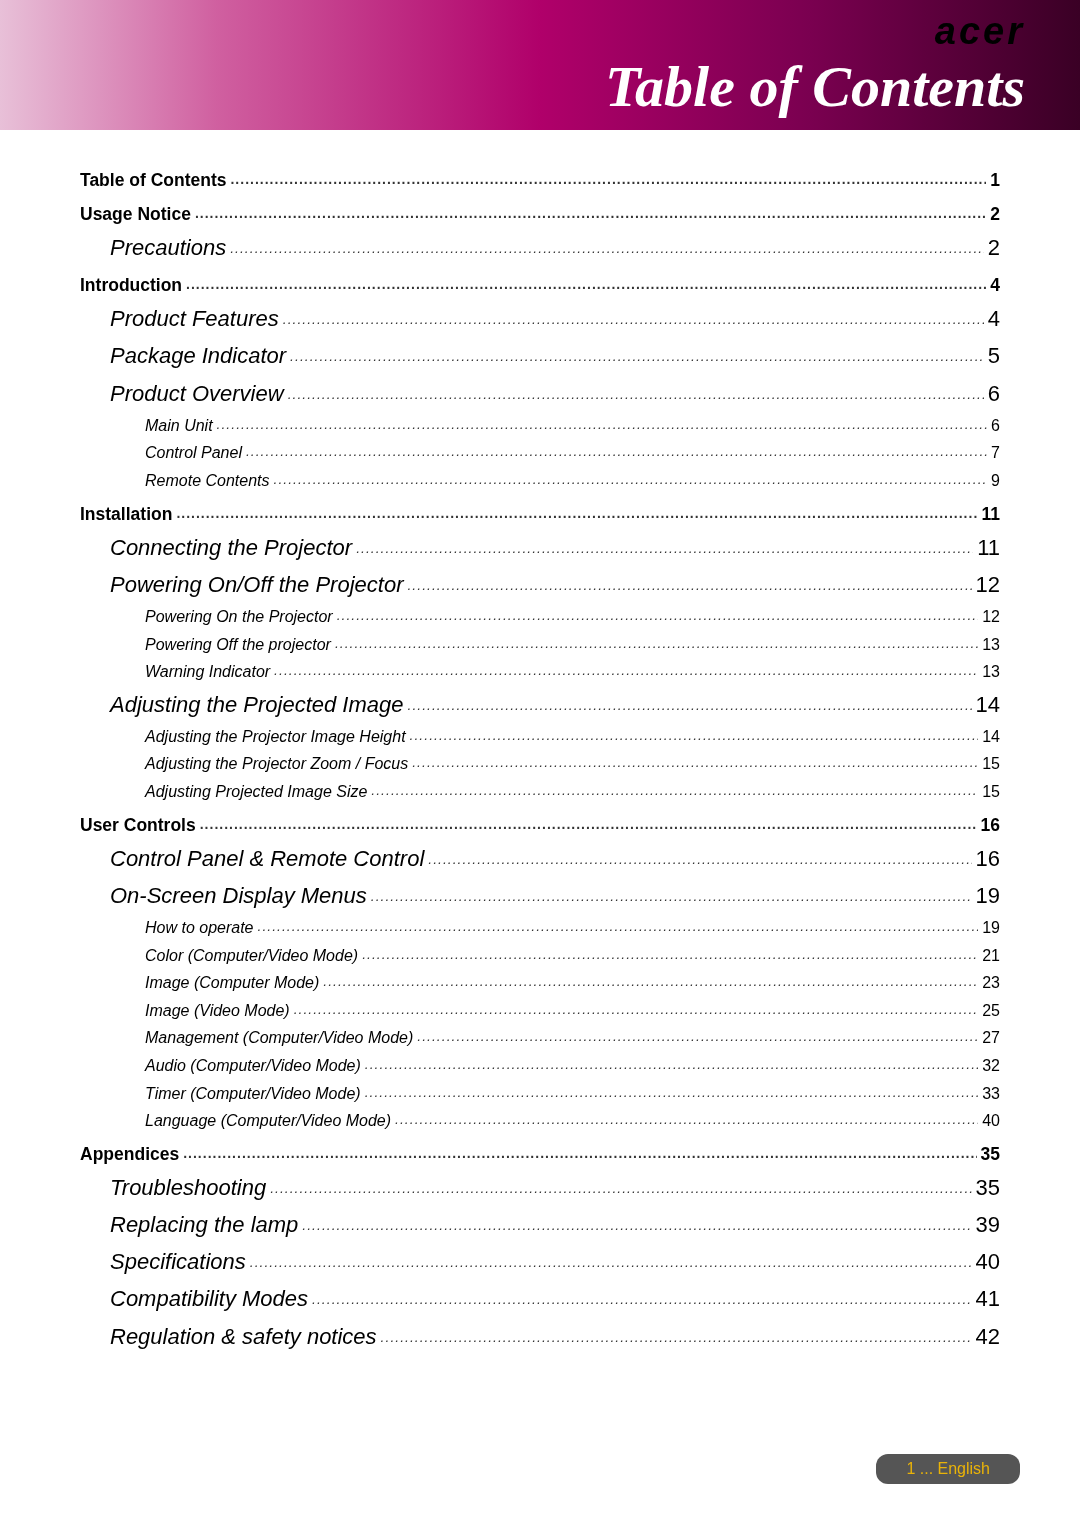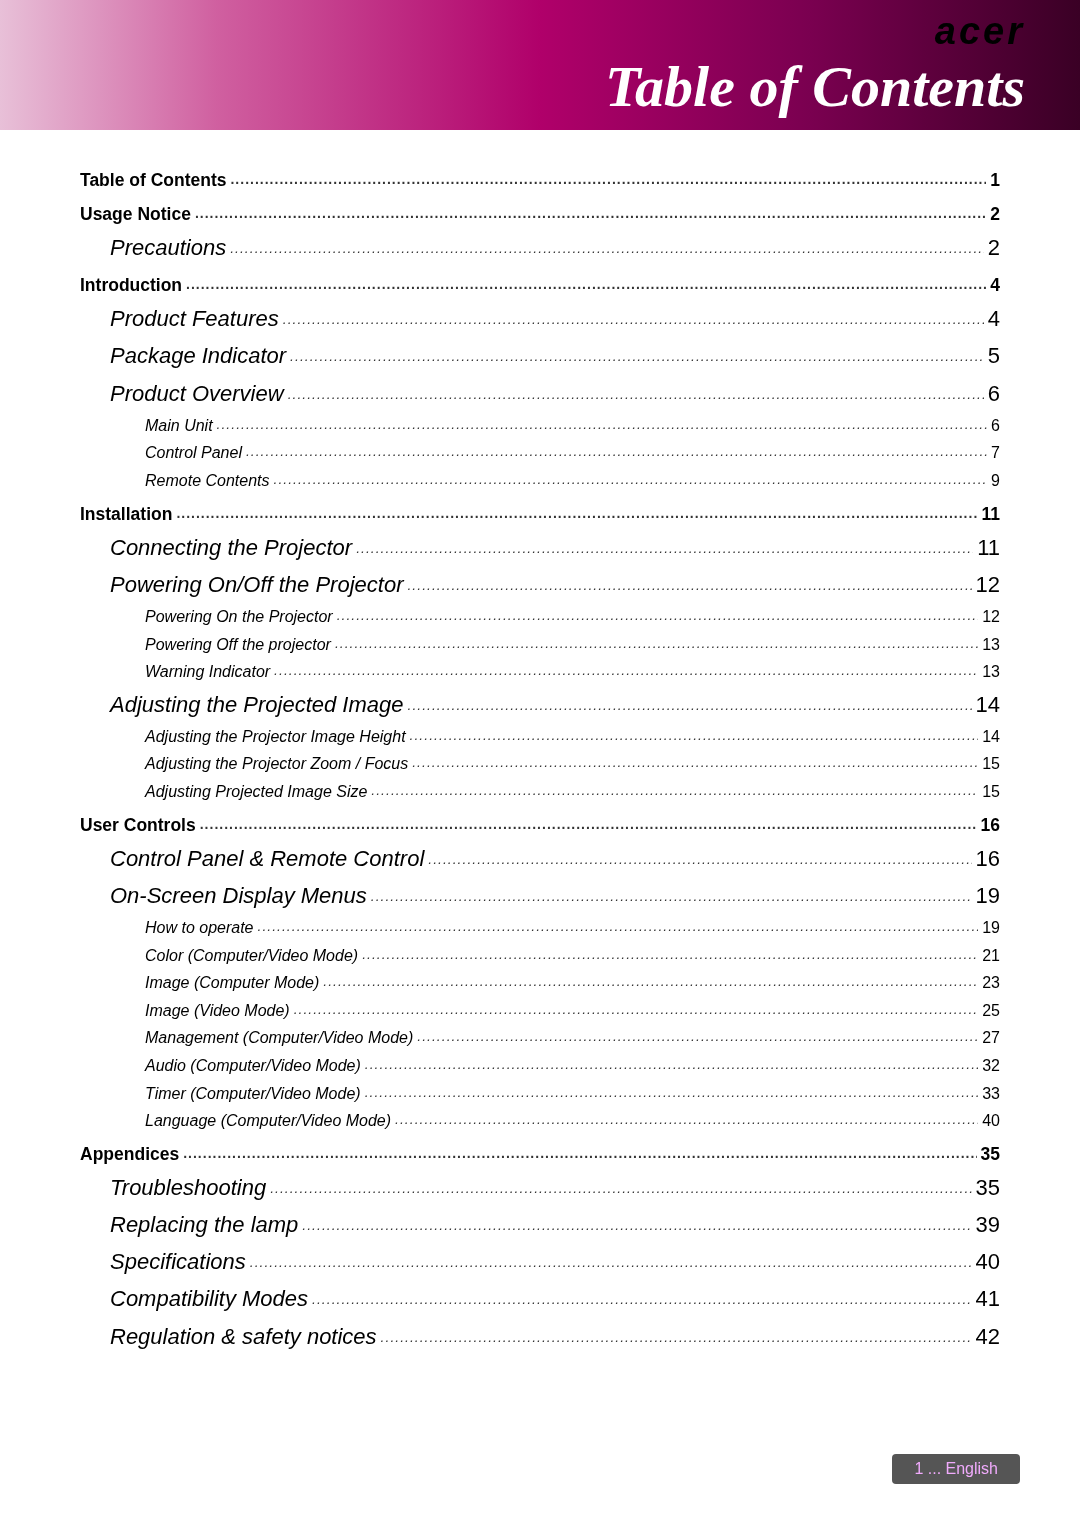--- a/index.html
+++ b/index.html
@@ -90,24 +90,24 @@
 
     .toc-entry.level1 .toc-page {
       font-weight: bold;
     }
 
     .footer {
       position: absolute;
       bottom: 30px;
       right: 60px;
       background: #555555;
-      color: #f0abfc;
-      padding: 6px 22px;
+      color: #eab308;
+      padding: 6px 30px;
       font-size: 16px;
-      border-radius: 4px;
+      border-radius: 12px;
     }
 
     .header-wrapper {
       position: relative;
       height: 130px;
       overflow: hidden;
     }
 
     .header-bg {
       position: absolute;

